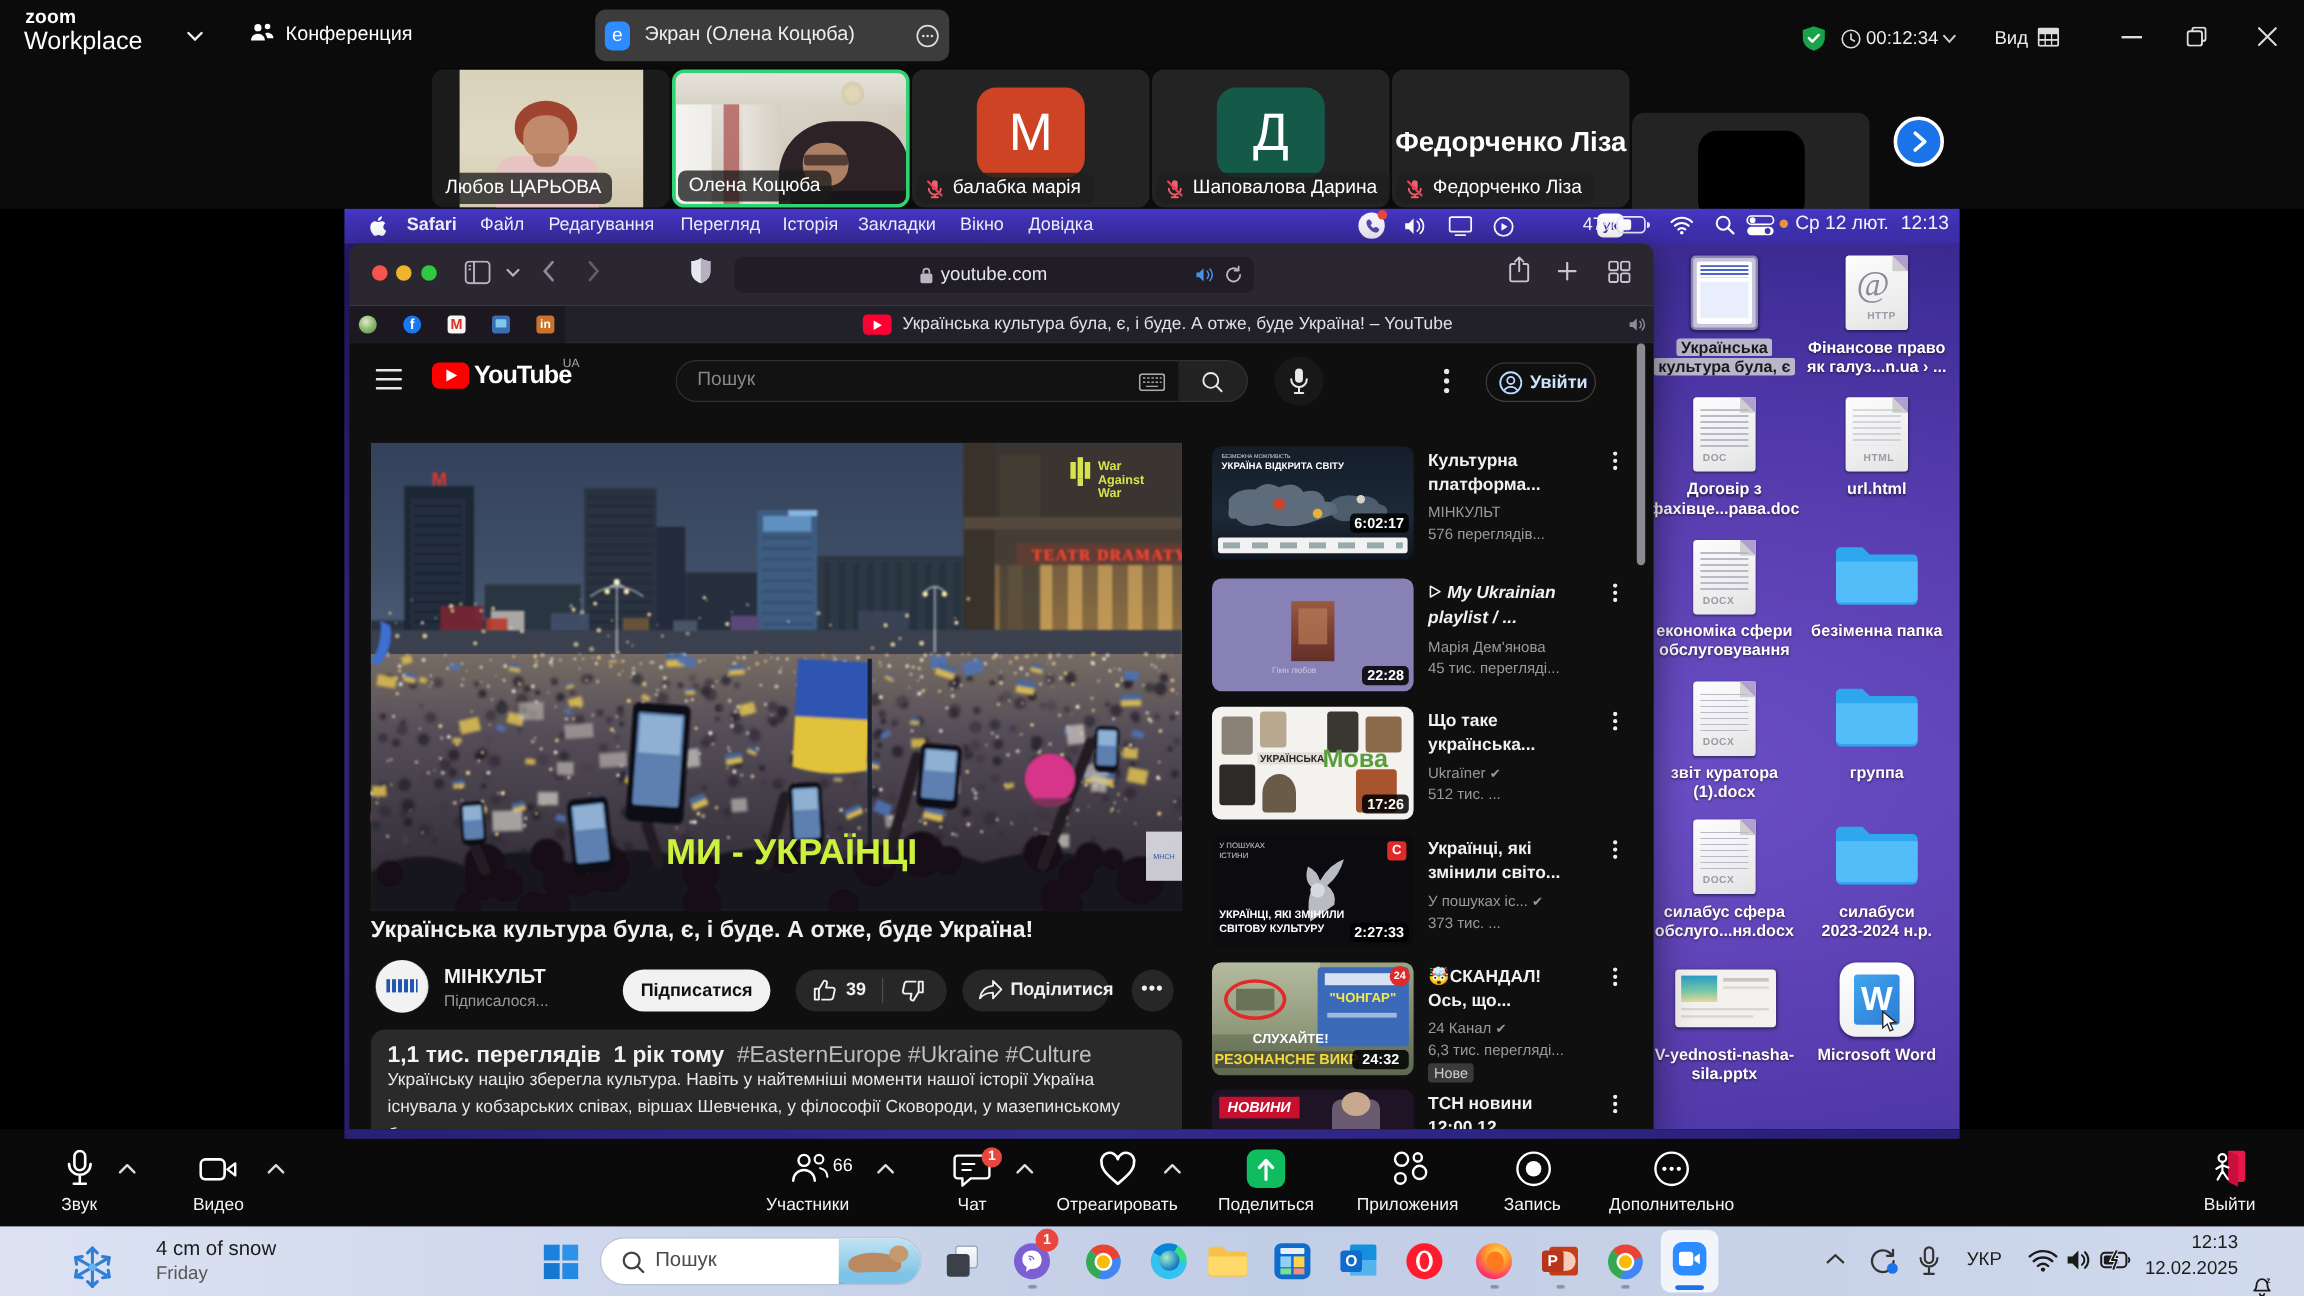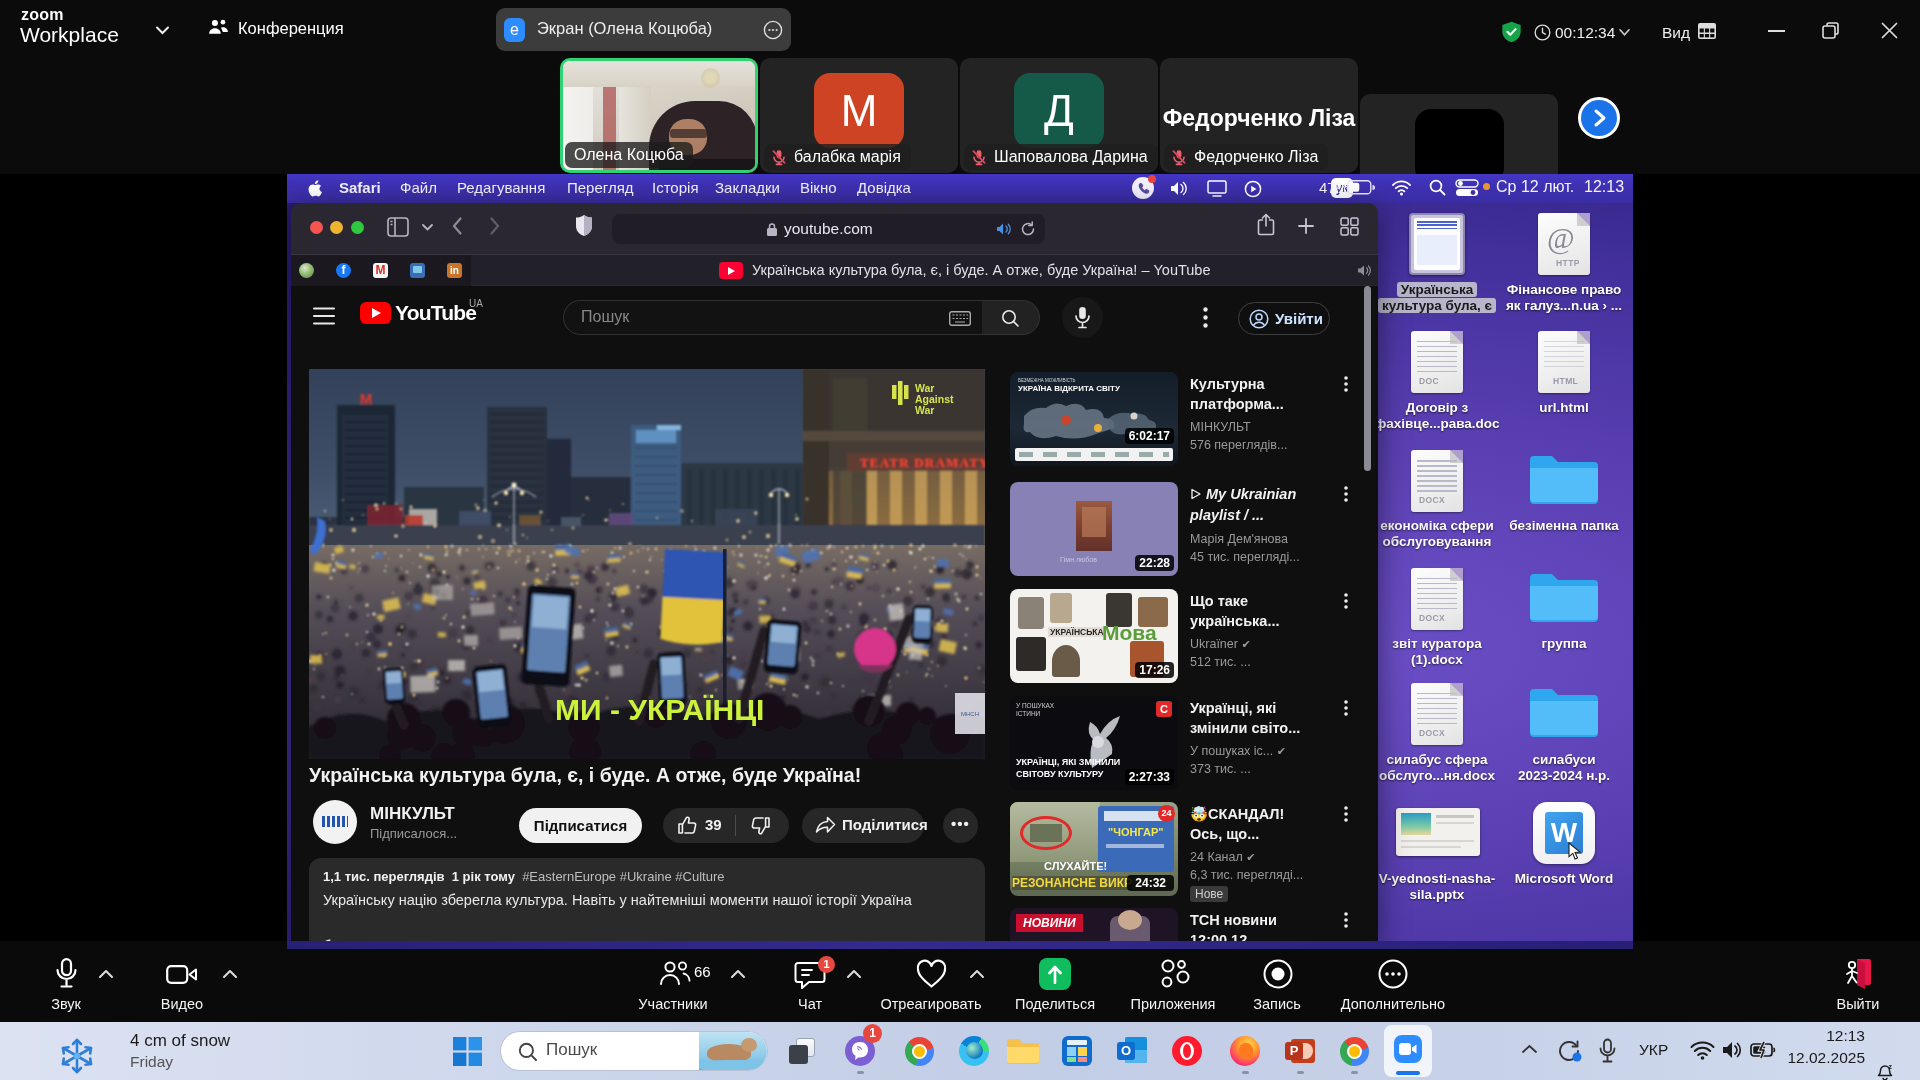--- a/index.html
+++ b/index.html
@@ -71,20 +71,29 @@
       <rect x="1" y="4" width="12" height="12" rx="2" stroke="#ddd" stroke-width="1.6" fill="none"></rect>
       <path d="M5 4 V2.8 a1.8 1.8 0 0 1 1.8-1.8 H14.2 a1.8 1.8 0 0 1 1.8 1.8 V10.2 a1.8 1.8 0 0 1-1.8 1.8 H13" stroke="#ddd" stroke-width="1.6" fill="none"></path>
     </svg>
   <svg class="abs" style="left:1881px;top:22px;" width="17" height="17" viewBox="0 0 17 17">
       <path d="M1.5 1.5 L15.5 15.5 M15.5 1.5 L1.5 15.5" stroke="#ddd" stroke-width="1.7" stroke-linecap="round"></path>
     </svg>
 </div>
 
 <div class="abs" id="strip" style="left:0;top:57px;width:1920px;height:117px;background:#0b0b0b;">
 
+  <div class="abs" style="left:360px;top:1px;width:198px;height:115px;background:#1b1b1b;border-radius:10px;overflow:hidden;">
+    <div class="abs" style="left:23px;top:0;width:153px;height:115px;background:linear-gradient(180deg,#d9d2ba 0%,#e0d9c4 55%,#d2c9ae 100%);">
+      <div class="abs" style="left:46px;top:26px;width:52px;height:42px;background:#9e4430;border-radius:50% 50% 44% 44%;"></div>
+      <div class="abs" style="left:53px;top:38px;width:38px;height:36px;background:#c08a6c;border-radius:46% 46% 40% 40%;"></div>
+      <div class="abs" style="left:30px;top:72px;width:86px;height:43px;background:#e5c4c2;border-radius:16px 16px 0 0;"></div>
+      <div class="abs" style="left:61px;top:70px;width:22px;height:11px;background:#b07a5e;border-radius:0 0 9px 9px;"></div>
+    </div>
+    <div class="abs" style="left:2px;bottom:3px;height:26px;background:rgba(28,28,28,.78);border-radius:7px;color:#fff;font-size:16px;line-height:26px;padding:0 9px;">Любов ЦАРЬОВА</div>
+  </div>
 
   <div class="abs" style="left:560px;top:1px;width:198px;height:115px;background:#9d9384;border-radius:10px;overflow:hidden;border:3px solid #2fd373;">
     <div class="abs" style="left:0;top:0;width:198px;height:115px;background:linear-gradient(165deg,#e2ddd4 0%,#d5cec2 45%,#c2b8a8 100%);"></div>
     <div class="abs" style="left:0;top:0;width:88px;height:115px;background:linear-gradient(90deg,#f4f3f1 0%,#ebe9e4 55%,#d5cfc2 100%);"></div>
     <div class="abs" style="left:30px;top:0px;width:26px;height:115px;background:linear-gradient(180deg,#e8e6e2,#cfc9bd);"></div>
     <div class="abs" style="left:40px;top:17px;width:13px;height:98px;background:#ab5350;opacity:.75;"></div>
     <div class="abs" style="left:0;top:0;width:198px;height:26px;background:linear-gradient(180deg,#e6e2da,#d8d2c6);"></div>
     <div class="abs" style="left:138px;top:7px;width:19px;height:20px;background:radial-gradient(circle,#e4d8ae 30%,#cfc5a4 70%);border-radius:50%;opacity:.7;"></div>
     <div class="abs" style="left:86px;top:40px;width:108px;height:75px;background:#2d2327;border-radius:46px 38px 0 0;"></div>
     <div class="abs" style="left:106px;top:58px;width:38px;height:36px;background:#ad8066;border-radius:46%;"></div>
@@ -1588,22 +1597,23 @@
       </div>
       <div class="abs" style="left:511px;top:522px;width:122px;height:35px;background:#272727;border-radius:18px;">
         <svg class="abs" style="left:13px;top:8px;" width="21" height="18" viewBox="0 0 21 18">
             <path d="M12.5 5.5 C6 6 2.5 10.5 1.5 16 C4.5 12.5 8 11.2 12.5 11.2 V16 L19.5 8.5 L12.5 1.5 Z" stroke="#f1f1f1" stroke-width="1.5" fill="none" stroke-linejoin="round"></path>
           </svg>
         <div class="abs" style="left:40px;top:8px;color:#f1f1f1;font-size:15px;font-weight:600;">Поділитися</div>
       </div>
       <div class="abs" style="left:652px;top:522px;width:35px;height:35px;background:#272727;border-radius:50%;color:#f1f1f1;font-size:15px;font-weight:700;text-align:center;line-height:32px;letter-spacing:1px;">•••</div>
 
       <div class="abs" style="left:18px;top:572px;width:676px;height:83px;background:#2a2a2a;border-radius:12px 12px 0 0;">
-        <div class="abs" style="left:14px;top:11px;color:#f1f1f1;font-size:13px;font-weight:700;">1,1 тис. переглядів&nbsp; 1 рік тому&nbsp; <span style="color:#bebebe;font-weight:400;">#EasternEurope #Ukraine #Culture</span></div>
+        <div class="abs" style="left:14px;top:11px;color:#f1f1f1;font-size:19px;font-weight:700;">1,1 тис. переглядів&nbsp; 1 рік тому&nbsp; <span style="color:#bebebe;font-weight:400;">#EasternEurope #Ukraine #Culture</span></div>
         <div class="abs" style="left:14px;top:34px;color:#e8e8e8;font-size:14.5px;">Українську націю зберегла культура. Навіть у найтемніші моменти нашої історії Україна</div>
+        <div class="abs" style="left:14px;top:57px;color:#e8e8e8;font-size:14.5px;">існувала у кобзарських співах, віршах Шевченка, у філософії Сковороди, у мазепинському</div>
         <div class="abs" style="left:14px;top:80px;color:#e8e8e8;font-size:14.5px;">б</div>
       </div>
 
       <div class="abs" style="left:1073px;top:0px;width:7px;height:185px;background:#8a8a92;border-radius:4px;"></div>
 
       <div class="abs" style="left:719px;top:86px;width:168px;height:94px;border-radius:8px;overflow:hidden;background:linear-gradient(180deg,#141e2a 0%,#1d2936 60%,#10161f 100%);">
         <div class="abs" style="left:8px;top:6px;color:#cfd8e2;font-size:4.5px;">БЕЗМЕЖНА МОЖЛИВІСТЬ</div>
         <div class="abs" style="left:8px;top:12px;color:#fff;font-size:8px;font-weight:700;">УКРАЇНА ВІДКРИТА СВІТУ</div>
         <svg class="abs" style="left:4px;top:26px;" width="160" height="50" viewBox="0 0 160 50">
             <path d="M10 18 q8-10 22-8 q10-8 20 -2 q14-6 20 4 q16-4 18 8 q12 0 10 10 l-18 6 q-20 8-40 2 q-18 6-26-4 q-8 2-6-8 z" fill="#6a7887" opacity="0.85"></path>

